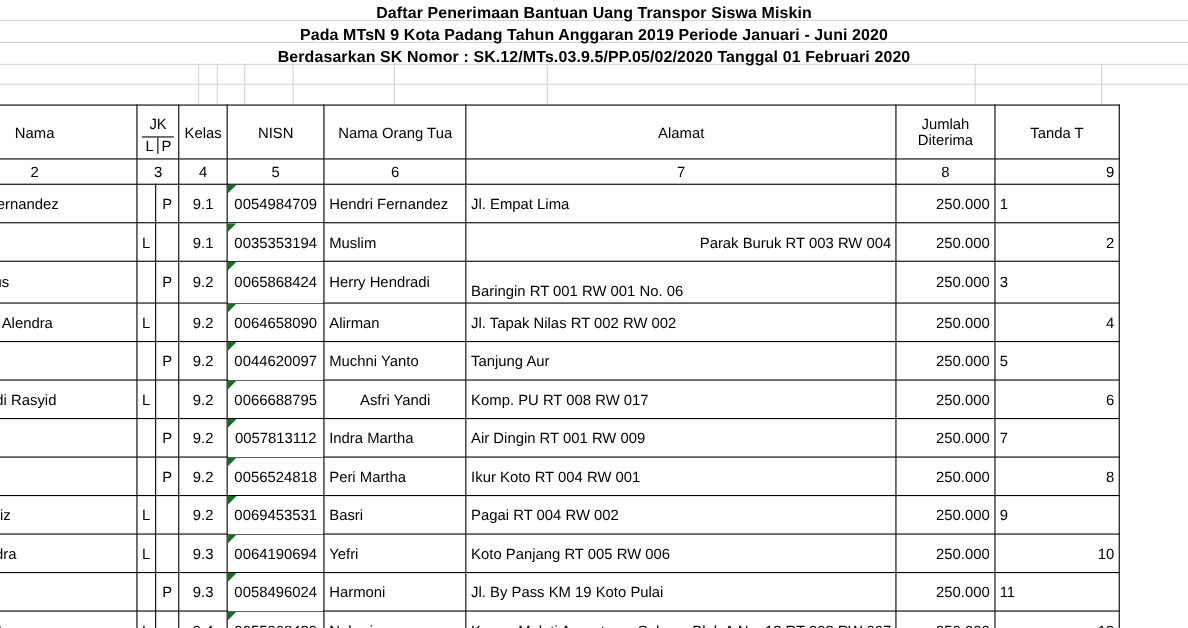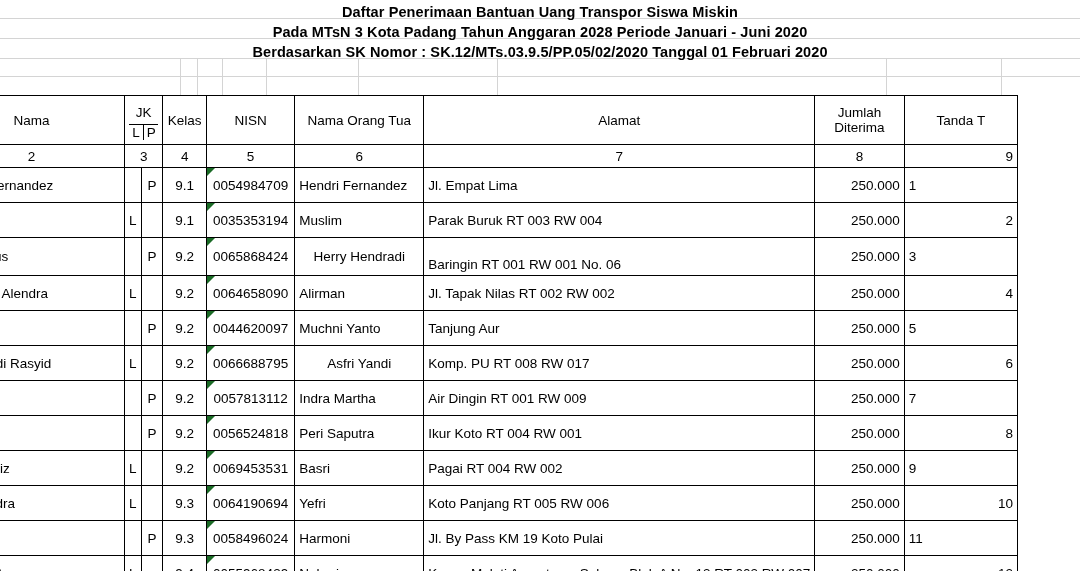--- a/index.html
+++ b/index.html
@@ -170,21 +170,21 @@
     <div class="grid-v" style="left:222px; top:58px; height:37px"></div>
     <div class="grid-v" style="left:266px; top:58px; height:37px"></div>
     <div class="grid-v" style="left:358px; top:58px; height:37px"></div>
     <div class="grid-v" style="left:497px; top:58px; height:37px"></div>
     <div class="grid-v" style="left:886px; top:58px; height:37px"></div>
     <div class="grid-v" style="left:1001px; top:58px; height:37px"></div>
   </div>
 
   <div class="title-block">
     <div class="title-line l1">Daftar Penerimaan Bantuan Uang Transpor Siswa Miskin</div>
-    <div class="title-line">Pada MTsN 3 Kota Padang Tahun Anggaran 2028 Periode Januari - Juni 2020</div>
+    <div class="title-line">Pada MTsN 9 Kota Padang Tahun Anggaran 2019 Periode Januari - Juni 2020</div>
     <div class="title-line">Berdasarkan SK Nomor :  SK.12/MTs.03.9.5/PP.05/02/2020 Tanggal 01 Februari 2020</div>
   </div>
 
   <table class="main">
     <colgroup>
       <col style="width:242px">
       <col style="width:17px">
       <col style="width:25px">
       <col style="width:44px">
       <col style="width:92px">
@@ -238,31 +238,31 @@
           <td class="c-jumlah" style="height: 34px;">250.000</td>
           <td class="c-tanda-l" style="height: 34px;">1</td>
         </tr>
         <tr>
           <td class="c-nama" style="height: 34px;"></td>
           <td class="c-l" style="height: 34px;">L</td>
           <td class="c-p" style="height: 34px;"></td>
           <td class="c-kelas" style="height: 34px;">9.1</td>
           <td class="c-nisn" style="height: 34px;"><span class="err-tri"></span>0035353194</td>
           <td class="c-ortu" style="height: 34px;">Muslim</td>
-          <td class="c-alamat" style="height: 34px;">Parak Buruk RT 003 RW 004</td>
+          <td class="c-alamat" style="height: 34px; text-align: right;">Parak Buruk RT 003 RW 004</td>
           <td class="c-jumlah" style="height: 34px;">250.000</td>
           <td class="c-tanda-r" style="height: 34px;">2</td>
         </tr>
         <tr class="row-tall">
           <td class="c-nama" style="height: 34px;">atun Nufus</td>
           <td class="c-l" style="height: 34px;"></td>
           <td class="c-p" style="height: 34px;">P</td>
           <td class="c-kelas" style="height: 34px;">9.2</td>
           <td class="c-nisn" style="height: 34px;"><span class="err-tri"></span>0065868424</td>
-          <td class="c-ortu" style="height: 34px; text-align: center;">Herry Hendradi</td>
+          <td class="c-ortu" style="height: 34px;">Herry Hendradi</td>
           <td class="c-alamat" style="height: 34px;">Baringin RT 001 RW 001 No. 06</td>
           <td class="c-jumlah" style="height: 34px;">250.000</td>
           <td class="c-tanda-l" style="height: 34px;">3</td>
         </tr>
         <tr>
           <td class="c-nama" style="height: 34px;">Dzakwan Alendra</td>
           <td class="c-l" style="height: 34px;">L</td>
           <td class="c-p" style="height: 34px;"></td>
           <td class="c-kelas" style="height: 34px;">9.2</td>
           <td class="c-nisn" style="height: 34px;"><span class="err-tri"></span>0064658090</td>
@@ -303,21 +303,21 @@
           <td class="c-alamat" style="height: 34px;">Air Dingin RT 001 RW 009</td>
           <td class="c-jumlah" style="height: 34px;">250.000</td>
           <td class="c-tanda-l" style="height: 34px;">7</td>
         </tr>
         <tr>
           <td class="c-nama" style="height: 34px;">Putri</td>
           <td class="c-l" style="height: 34px;"></td>
           <td class="c-p" style="height: 34px;">P</td>
           <td class="c-kelas" style="height: 34px;">9.2</td>
           <td class="c-nisn" style="height: 34px;"><span class="err-tri"></span>0056524818</td>
-          <td class="c-ortu" style="height: 34px;">Peri Saputra</td>
+          <td class="c-ortu" style="height: 34px;">Peri Martha</td>
           <td class="c-alamat" style="height: 34px;">Ikur Koto RT 004 RW 001</td>
           <td class="c-jumlah" style="height: 34px;">250.000</td>
           <td class="c-tanda-r" style="height: 34px;">8</td>
         </tr>
         <tr>
           <td class="c-nama" style="height: 34px;">mmad Faiz</td>
           <td class="c-l" style="height: 34px;">L</td>
           <td class="c-p" style="height: 34px;"></td>
           <td class="c-kelas" style="height: 34px;">9.2</td>
           <td class="c-nisn" style="height: 34px; margin-left: 22px;"><span class="err-tri"></span>0069453531</td>

